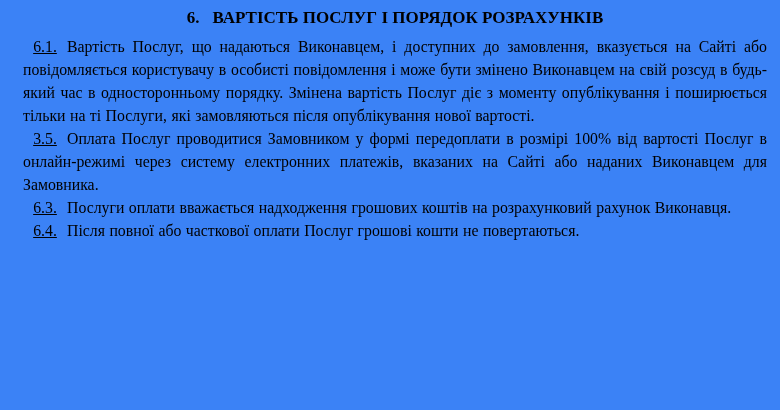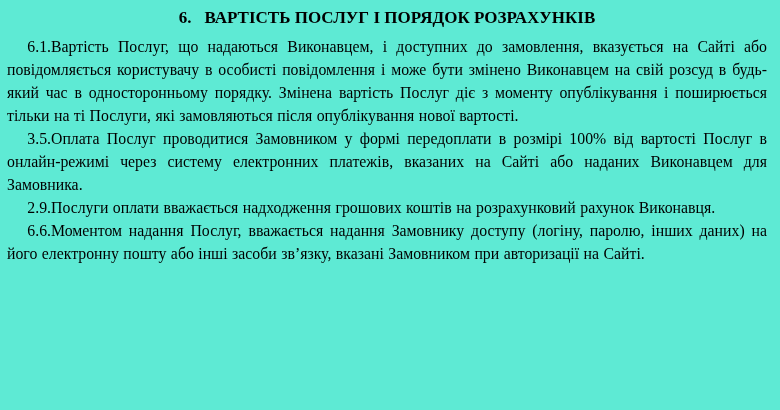--- a/index.html
+++ b/index.html
@@ -5,24 +5,24 @@
   html, body {
     margin: 0;
     padding: 0;
     background: #ffffff;
   }
   .page {
     position: relative;
     width: 780px;
     height: 410px;
     box-sizing: border-box;
-    background: #5eead4;
+    background: #3b82f6;
     color: #000000;
     font-family: "Liberation Serif", "DejaVu Serif", serif;
-    padding: 6px 13px 0 7px;
+    padding: 6px 13px 0 23px;
     overflow: hidden;
   }
   .heading {
     margin: 0 0 5px 0;
     text-align: center;
     font-size: 17px;
     font-weight: bold;
     line-height: 24px;
     white-space: nowrap;
   }
@@ -32,33 +32,34 @@
   .clause {
     margin: 0;
     text-align: justify;
     font-size: 15.8px;
     line-height: 23px;
     word-spacing: 0.5px;
   }
   .clause-num {
     display: inline-block;
     width: 44px;
-    text-align: right;
+    text-align: center;
+    text-decoration: underline;
   }
 </style>
 </head>
 <body>
 
 <div class="page">
 
   <h1 class="heading"><span class="heading-num">6.</span><span class="heading-text">ВАРТІСТЬ ПОСЛУГ І ПОРЯДОК РОЗРАХУНКІВ</span></h1>
 
   <p class="clause"><span class="clause-num">6.1.</span><span class="clause-text">Вартість Послуг, що надаються Виконавцем, і доступних до замовлення, вказується на Сайті або повідомляється користувачу в особисті повідомлення і може бути змінено Виконавцем на свій розсуд в будь-який час в односторонньому порядку. Змінена вартість Послуг діє з моменту опублікування і поширюється тільки на ті Послуги, які замовляються після опублікування нової вартості.</span></p>
 
   <p class="clause"><span class="clause-num">3.5.</span><span class="clause-text">Оплата Послуг проводитися Замовником у формі передоплати в розмірі 100% від вартості Послуг в онлайн-режимі через систему електронних платежів, вказаних на Сайті або наданих Виконавцем для Замовника.</span></p>
 
-  <p class="clause"><span class="clause-num">2.9.</span><span class="clause-text">Послуги оплати вважається надходження грошових коштів на розрахунковий рахунок Виконавця.</span></p>
+  <p class="clause"><span class="clause-num">6.3.</span><span class="clause-text">Послуги оплати вважається надходження грошових коштів на розрахунковий рахунок Виконавця.</span></p>
+
+  <p class="clause"><span class="clause-num">6.4.</span><span class="clause-text">Після повної або часткової оплати Послуг грошові кошти не повертаються.</span></p>
 
 
-
-  <p class="clause"><span class="clause-num">6.6.</span><span class="clause-text">Моментом надання Послуг, вважається надання Замовнику доступу (логіну, паролю, інших даних) на його електронну пошту або інші засоби зв’язку, вказані Замовником при авторизації на Сайті.</span></p>
 
 </div>
 
 </body></html>

